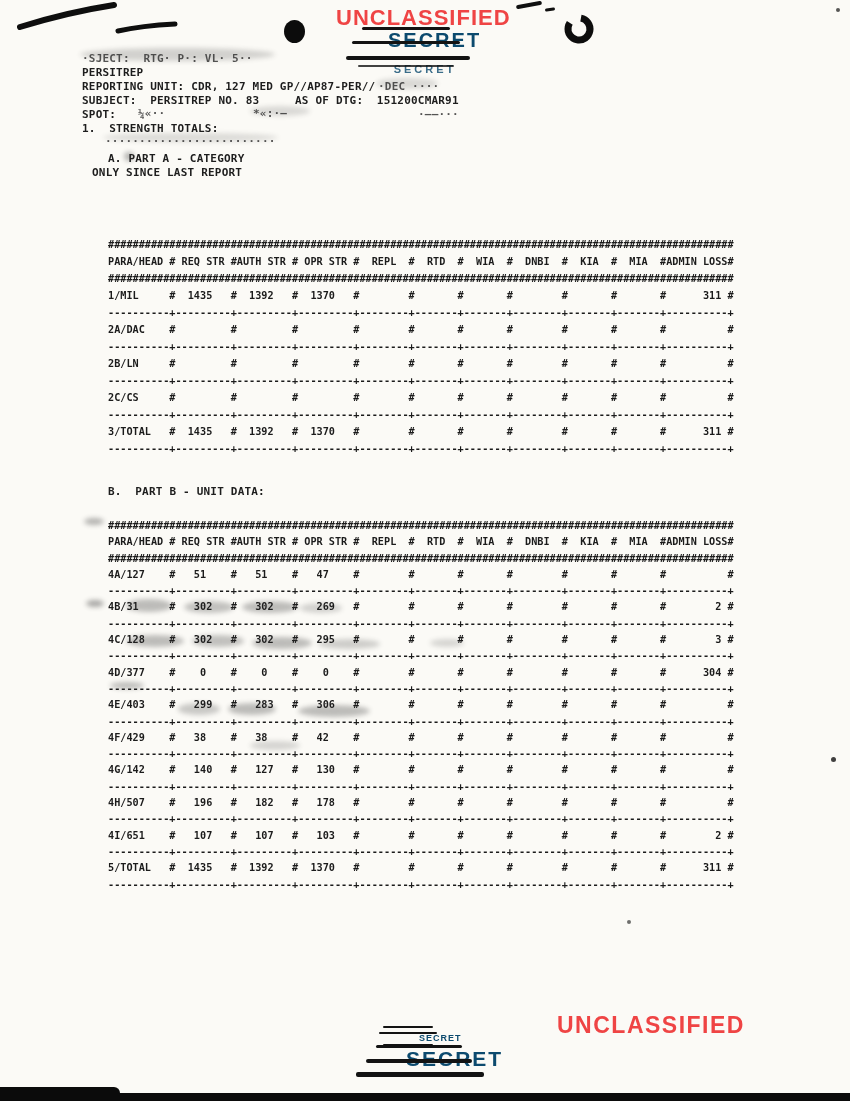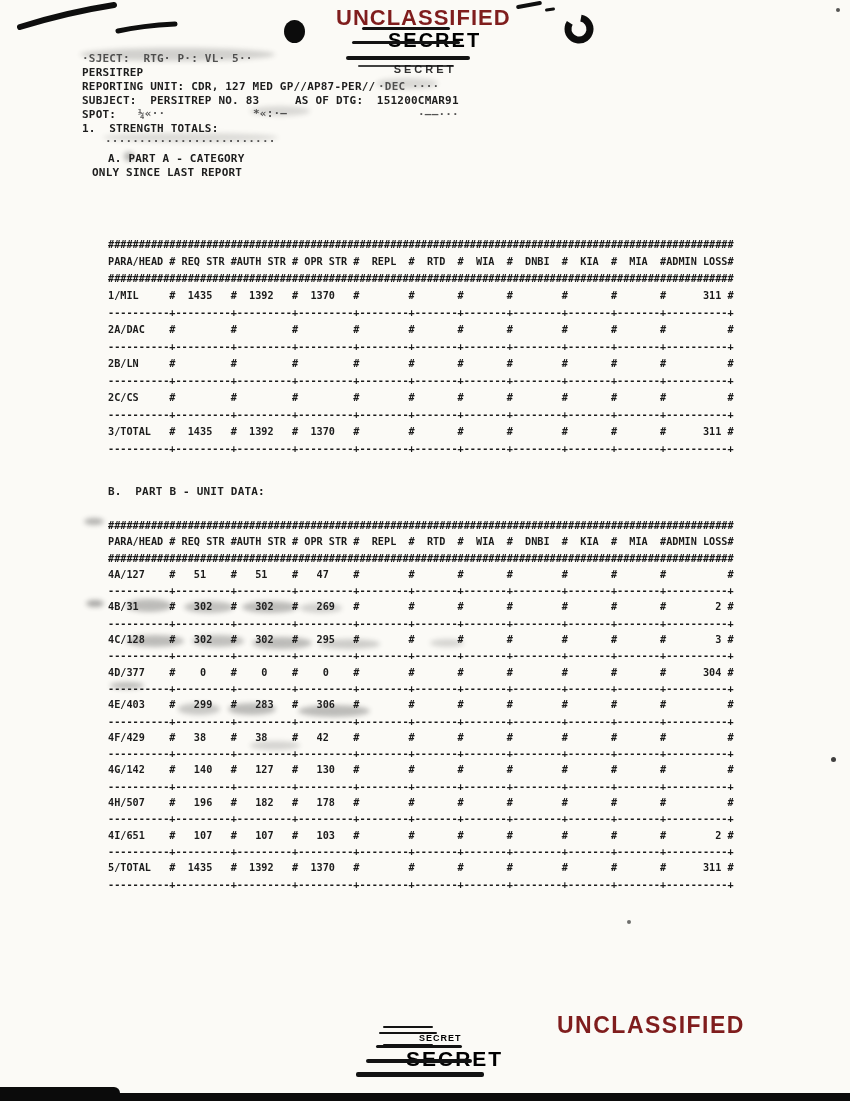--- a/index.html
+++ b/index.html
@@ -1,22 +1,22 @@
 <!DOCTYPE html>
 <html><head>
 <meta charset="utf-8">
 <style>
   html,body{margin:0;padding:0;background:#e6e6e4;}
   .page{position:relative;width:850px;height:1101px;margin:0 auto;background:#fbfaf6;overflow:hidden;color:#1c1c1c;}
   .abs{position:absolute;}
   .doc-line{font:bold 11px "DejaVu Sans Mono",monospace;letter-spacing:.2px;white-space:pre;color:#1d1d1d;}
   .tbl{font:bold 10.2px/17px "DejaVu Sans Mono",monospace;white-space:pre;margin:0;color:#1b1b1b;letter-spacing:0;}
-  .unclass{font-family:"Liberation Sans",sans-serif;font-weight:bold;color:#7f1d1d;letter-spacing:1px;filter:blur(.3px);white-space:pre;}
+  .unclass{font-family:"Liberation Sans",sans-serif;font-weight:bold;color:#ef4444;letter-spacing:1px;filter:blur(.3px);white-space:pre;}
   .secret-wrap{text-align:center;}
-  .secret-text{font-family:"Liberation Sans",sans-serif;font-weight:bold;color:#000000;display:inline-block;filter:blur(.5px);letter-spacing:2px;margin-left:38px;}
+  .secret-text{font-family:"Liberation Sans",sans-serif;font-weight:bold;color:#0c4a6e;display:inline-block;filter:blur(.5px);letter-spacing:2px;margin-left:38px;}
   .bar{position:absolute;background:#131313;border-radius:2px;}
   .smudge{position:absolute;background:#2e2e2e;border-radius:50%;filter:blur(2.5px);}
   .speck{position:absolute;background:#101010;border-radius:50%;}
   .garble{filter:blur(.7px);opacity:.75;}
   .scan-bar{position:absolute;left:0;top:1093px;width:850px;height:8px;background:#0b0b0b;}
 </style>
 </head>
 <body>
 
 <div class="page">

